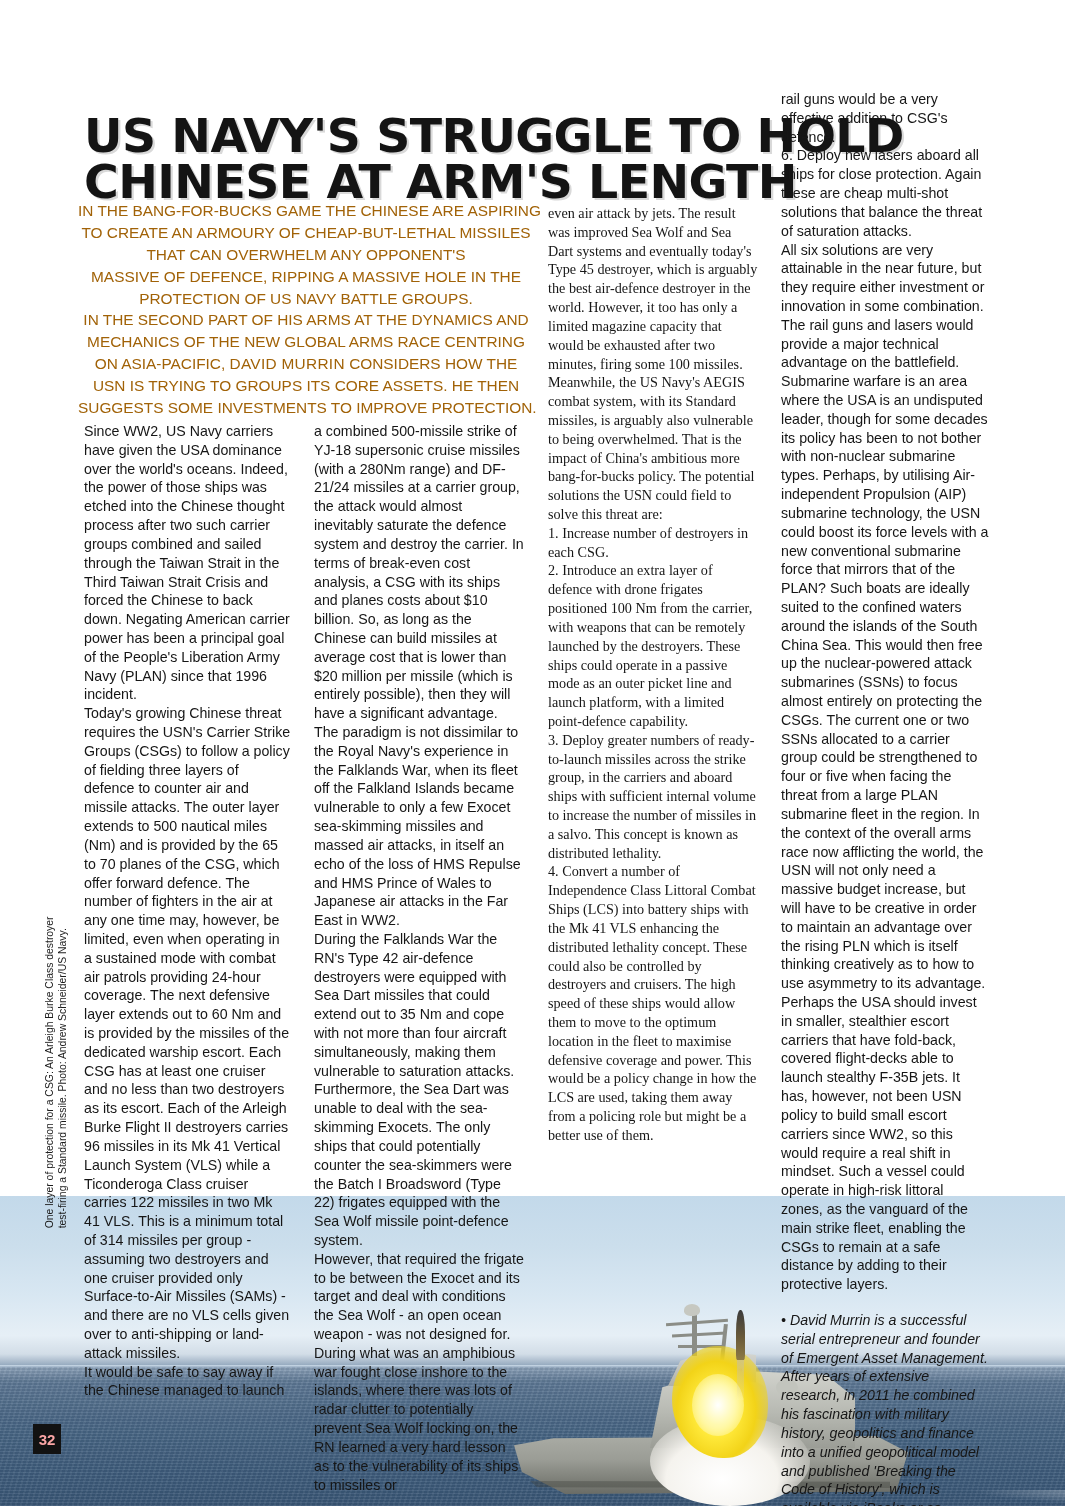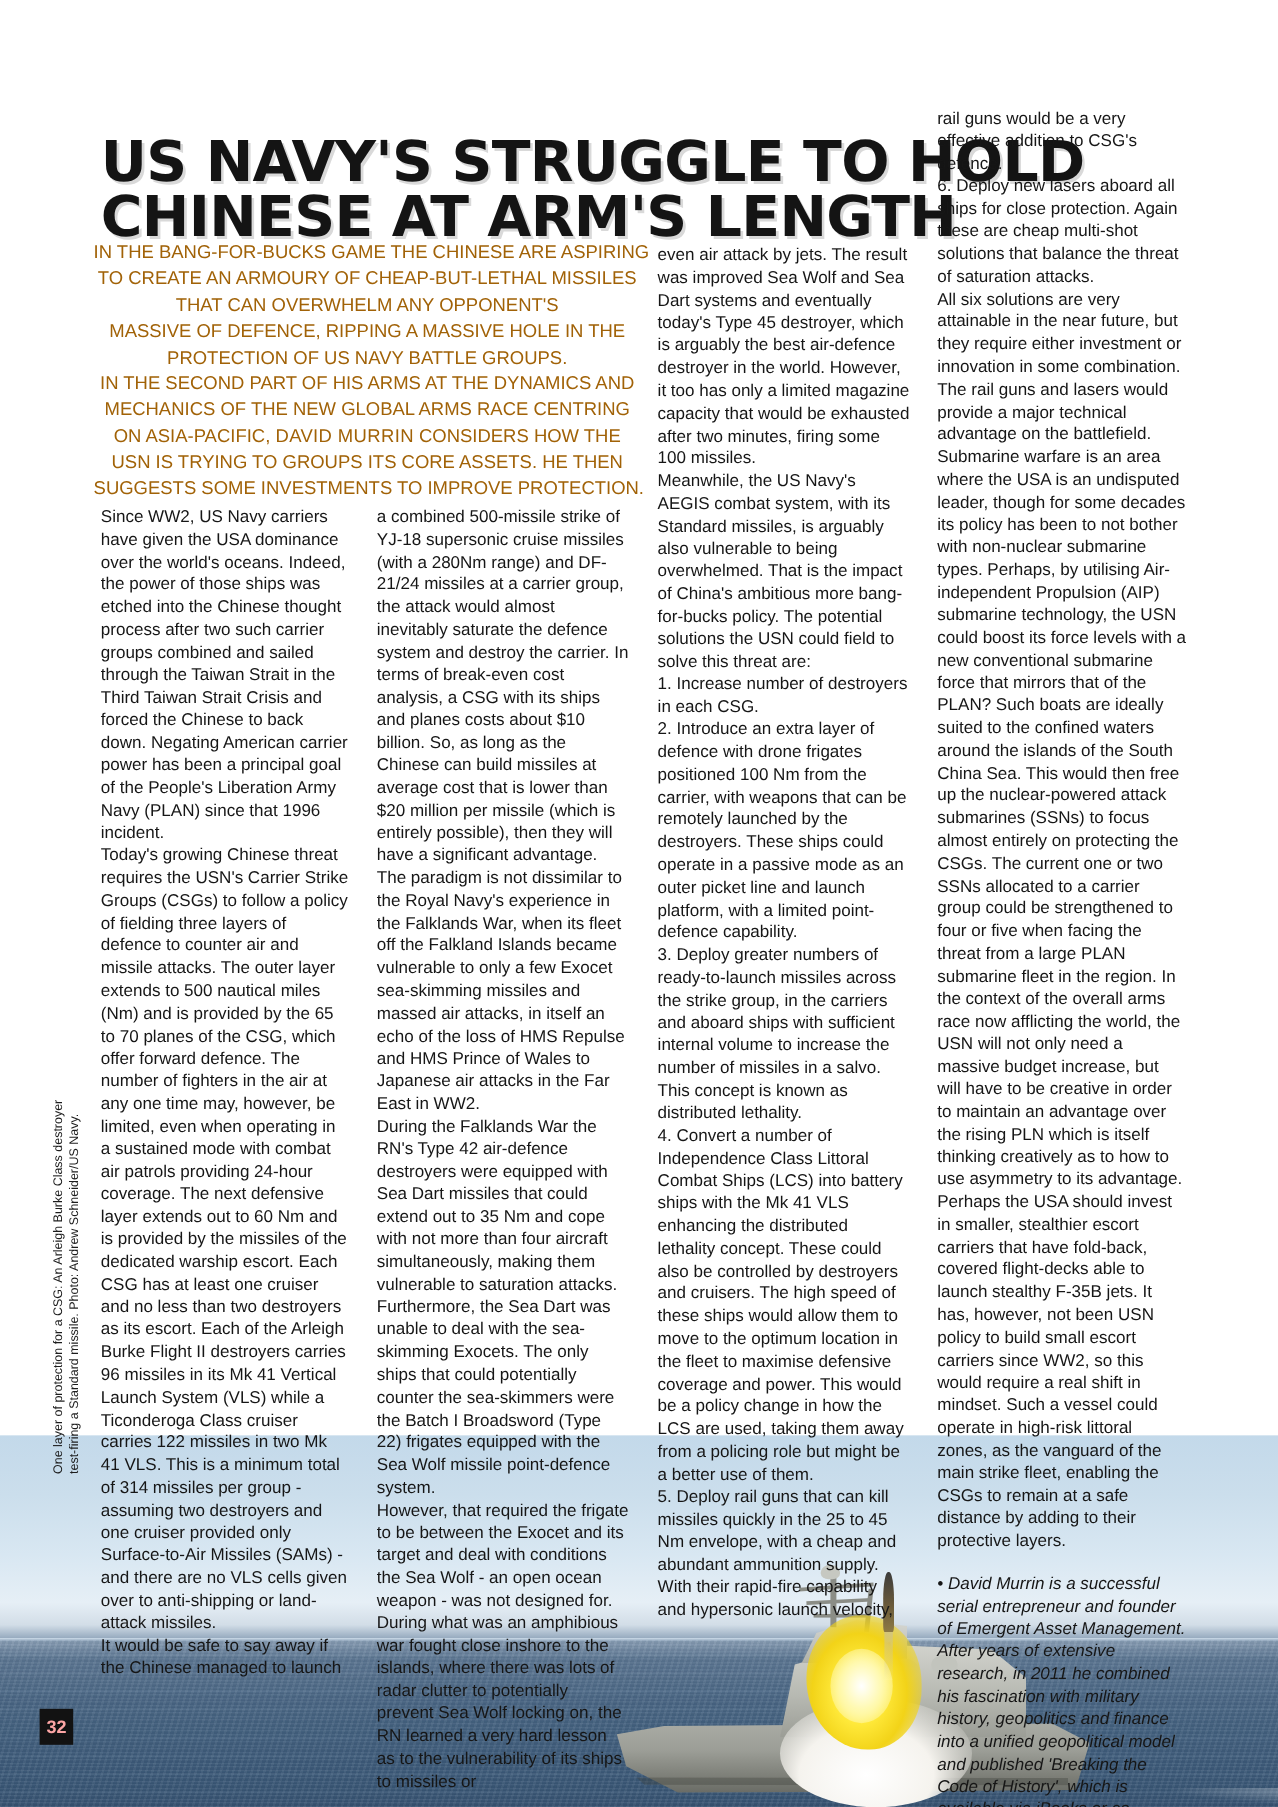--- a/index.html
+++ b/index.html
@@ -292,21 +292,21 @@
   .col {
     position: absolute;
     font-size: 14.2px;
     line-height: 1.325;
     color: #161616;
     text-align: left;
   }
   .col p { margin: 0; }
   #col1 { left: 84px;  top: 422px;  width: 207px; }
   #col2 { left: 314px; top: 422px;  width: 210px; }
-  #col3 { left: 548px; top: 204px;  width: 210px; }
+  #col3 { left: 548px; top: 204px;  width: 210px; font-family: Liberation Serif, serif; }
   #col4 { left: 781px; top: 90px;   width: 208px; }
 
   .bio {
     font-style: italic;
     margin-top: 17px !important;
   }
 
   
   #vcaption {
     position: absolute;
@@ -406,21 +406,20 @@
     <p>However, that required the frigate to be between the Exocet and its target and deal with conditions the Sea Wolf - an open ocean weapon - was not designed for. During what was an amphibious war fought close inshore to the islands, where there was lots of radar clutter to potentially prevent Sea Wolf locking on, the RN learned a very hard lesson as to the vulnerability of its ships to missiles or</p>
   </div>
 
   <div class="col" id="col3">
     <p>even air attack by jets. The result was improved Sea Wolf and Sea Dart systems and eventually today's Type 45 destroyer, which is arguably the best air-defence destroyer in the world. However, it too has only a limited magazine capacity that would be exhausted after two minutes, firing some 100 missiles.</p>
     <p>Meanwhile, the US Navy's AEGIS combat system, with its Standard missiles, is arguably also vulnerable to being overwhelmed. That is the impact of China's ambitious more bang-for-bucks policy. The potential solutions the USN could field to solve this threat are:</p>
     <p>1. Increase number of destroyers in each CSG.</p>
     <p>2. Introduce an extra layer of defence with drone frigates positioned 100 Nm from the carrier, with weapons that can be remotely launched by the destroyers. These ships could operate in a passive mode as an outer picket line and launch platform, with a limited point-defence capability.</p>
     <p>3. Deploy greater numbers of ready-to-launch missiles across the strike group, in the carriers and aboard ships with sufficient internal volume to increase the number of missiles in a salvo. This concept is known as distributed lethality.</p>
     <p>4. Convert a number of Independence Class Littoral Combat Ships (LCS) into battery ships with the Mk 41 VLS enhancing the distributed lethality concept. These could also be controlled by destroyers and cruisers. The high speed of these ships would allow them to move to the optimum location in the fleet to maximise defensive coverage and power. This would be a policy change in how the LCS are used, taking them away from a policing role but might be a better use of them.</p>
-    <p>5. Deploy rail guns that can kill missiles quickly in the 25 to 45 Nm envelope, with a cheap and abundant ammunition supply. With their rapid-fire capability and hypersonic launch velocity,</p>
   </div>
 
   <div class="col" id="col4">
     <p>rail guns would be a very effective addition to CSG's defence.</p>
     <p>6. Deploy new lasers aboard all ships for close protection. Again these are cheap multi-shot solutions that balance the threat of saturation attacks.</p>
     <p>All six solutions are very attainable in the near future, but they require either investment or innovation in some combination. The rail guns and lasers would provide a major technical advantage on the battlefield.</p>
     <p>Submarine warfare is an area where the USA is an undisputed leader, though for some decades its policy has been to not bother with non-nuclear submarine types. Perhaps, by utilising Air-independent Propulsion (AIP) submarine technology, the USN could boost its force levels with a new conventional submarine force that mirrors that of the PLAN? Such boats are ideally suited to the confined waters around the islands of the South China Sea. This would then free up the nuclear-powered attack submarines  (SSNs) to focus almost entirely on protecting the CSGs. The current one or two SSNs allocated to a carrier group could be strengthened to four or five when facing the threat from a large PLAN submarine fleet in the region. In the context of the overall arms race now afflicting the world, the USN will not only need a massive budget increase, but will have to be creative in order to maintain an advantage over the rising PLN which is itself thinking creatively as to how to use asymmetry to its advantage. Perhaps the USA should invest in smaller, stealthier escort carriers that have fold-back, covered flight-decks able to launch stealthy F-35B jets. It has, however, not been USN policy to build small escort carriers since WW2, so this would require a real shift in mindset. Such a vessel could operate in high-risk littoral zones, as the vanguard of the main strike fleet, enabling the CSGs to remain at a safe distance by adding to their protective layers.</p>
     <p class="bio">• David Murrin is a successful serial entrepreneur and founder of Emergent Asset Management. After years of extensive research, in 2011 he combined his fascination with military history, geopolitics and finance into a unified geopolitical model and published 'Breaking the Code of History', which is available via iBooks or as hardbound edition. This article is adapted from a series of blogs published by David on his web site www.davidmurrin.co.uk</p>
   </div>
 

